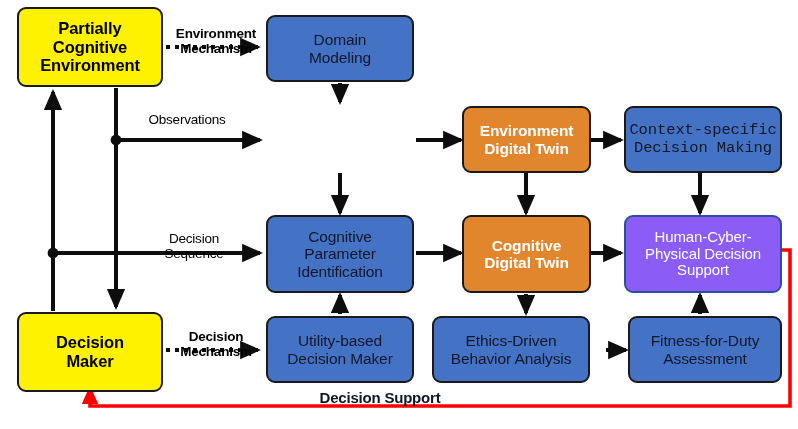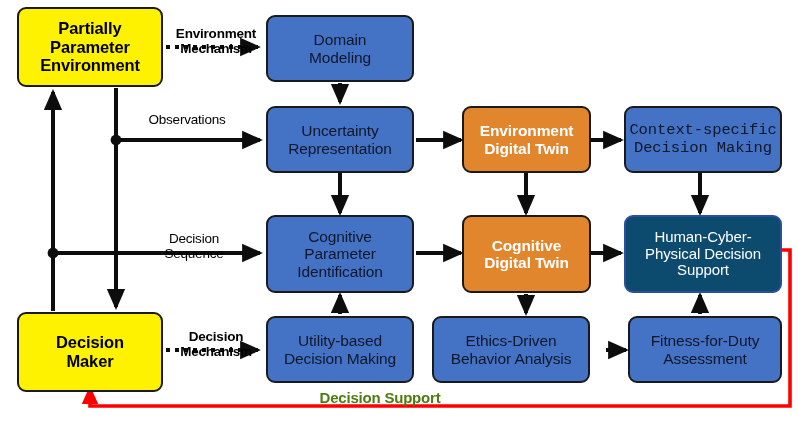--- a/index.html
+++ b/index.html
@@ -50,41 +50,41 @@
     font-weight: normal;
     font-size: 15.5px;
   }
   .node-orange {
     background: #E2862E;
     color: #ffffff;
     font-weight: bold;
     font-size: 15.5px;
   }
   .node-red {
-    background: #0c4a6e;
+    background: #8b5cf6;
     color: #ffffff;
     font-weight: normal;
     font-size: 15px;
     border: 2px solid #2b4f9e;
   }
   .edge-label {
     position: absolute;
     color: #000000;
     font-size: 13.5px;
     font-weight: bold;
     text-align: center;
     line-height: 1.12;
     white-space: pre-line;
     letter-spacing: -0.2px;
   }
   .edge-label-plain {
     font-weight: normal;
   }
   .edge-label-red {
-    color: #4d7c0f;
+    color: #0f172a;
     font-weight: bold;
     font-size: 15px;
   }
 </style>
 </head>
 <body>
 
 <div id="diagram-root">
 
   <svg class="diagram-canvas" viewBox="0 0 798 429">
@@ -139,38 +139,36 @@
 
     <circle cx="116" cy="140" r="5.4" fill="#0d0d0d"></circle>
     <circle cx="53" cy="253" r="5.4" fill="#0d0d0d"></circle>
 
     <g stroke="#FF0000" stroke-width="3.6" fill="none" stroke-linecap="butt" stroke-linejoin="miter">
       <path d="M 779 250 L 790 250 L 790 406 L 90 406 L 90 388" marker-end="url(#arrow-red)"></path>
     </g>
   </svg>
 
   <div class="node-box node-yellow" style="left:17px; top:7px; width:146px; height:80px;">Partially
-Parameter
+Cognitive
 Environment</div>
 
   <div class="node-box node-yellow" style="left:17px; top:312px; width:146px; height:80px;">Decision
 Maker</div>
 
   <div class="node-box node-blue" style="left:266px; top:15px; width:148px; height:67px;">Domain
 Modeling</div>
 
-  <div class="node-box node-blue" style="left:266px; top:106px; width:148px; height:67px;">Uncertainty
-Representation</div>
 
   <div class="node-box node-blue" style="left:266px; top:215px; width:148px; height:78px;">Cognitive
 Parameter
 Identification</div>
 
   <div class="node-box node-blue" style="left:266px; top:316px; width:148px; height:67px;">Utility-based
-Decision Making</div>
+Decision Maker</div>
 
   <div class="node-box node-orange" style="left:462px; top:106px; width:129px; height:67px;">Environment
 Digital Twin</div>
 
   <div class="node-box node-orange" style="left:462px; top:215px; width:129px; height:78px;">Cognitive
 Digital Twin</div>
 
   <div class="node-box node-blue" style="left:624px; top:106px; width:158px; height:67px;font-family:Liberation Mono, monospace;">Context-specific
 Decision Making</div>
 

